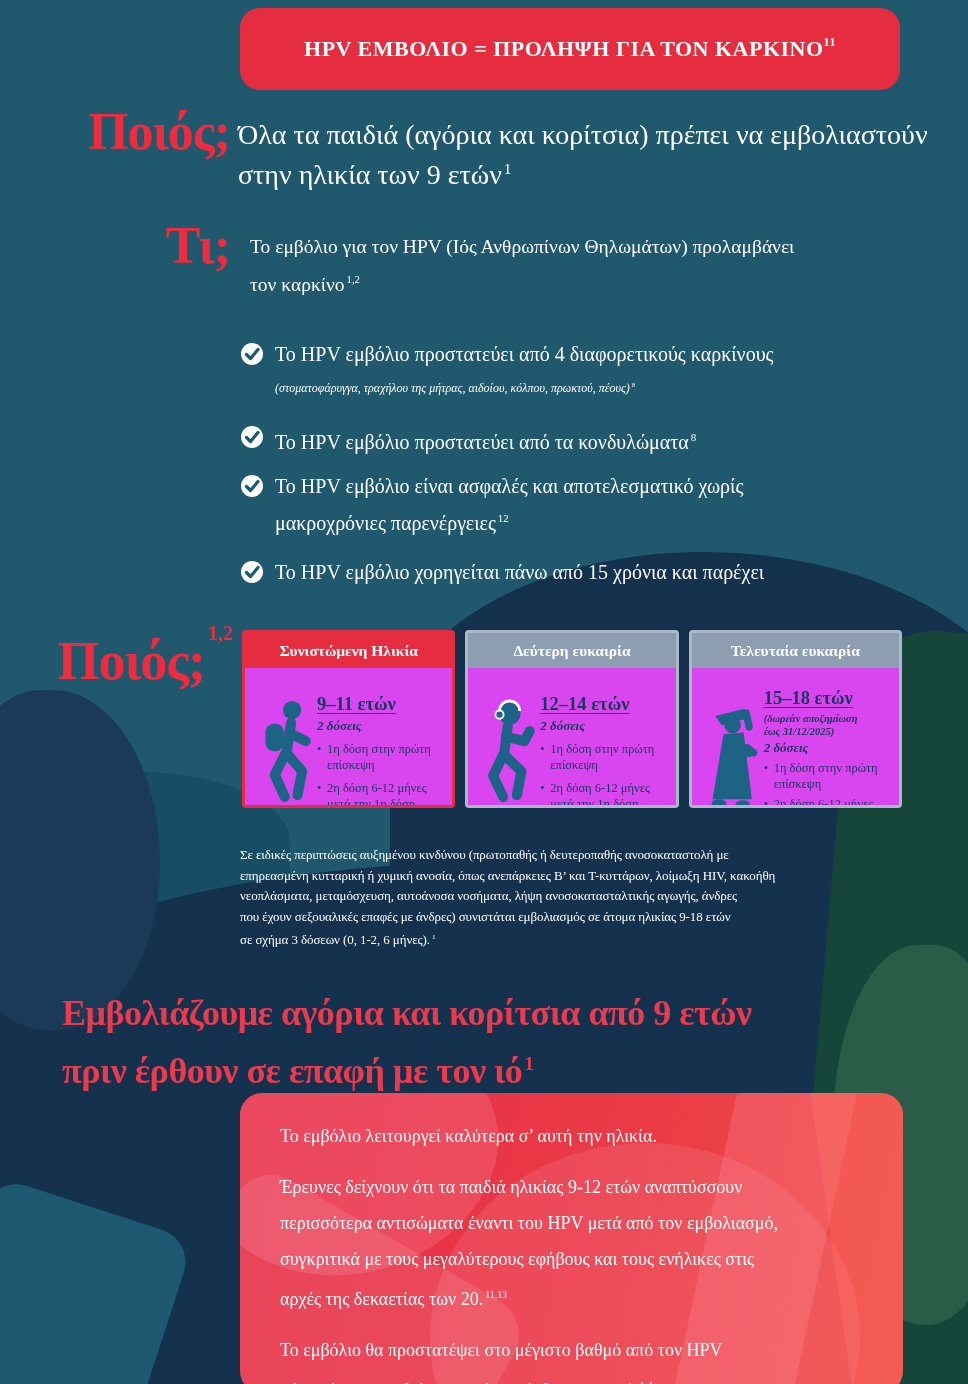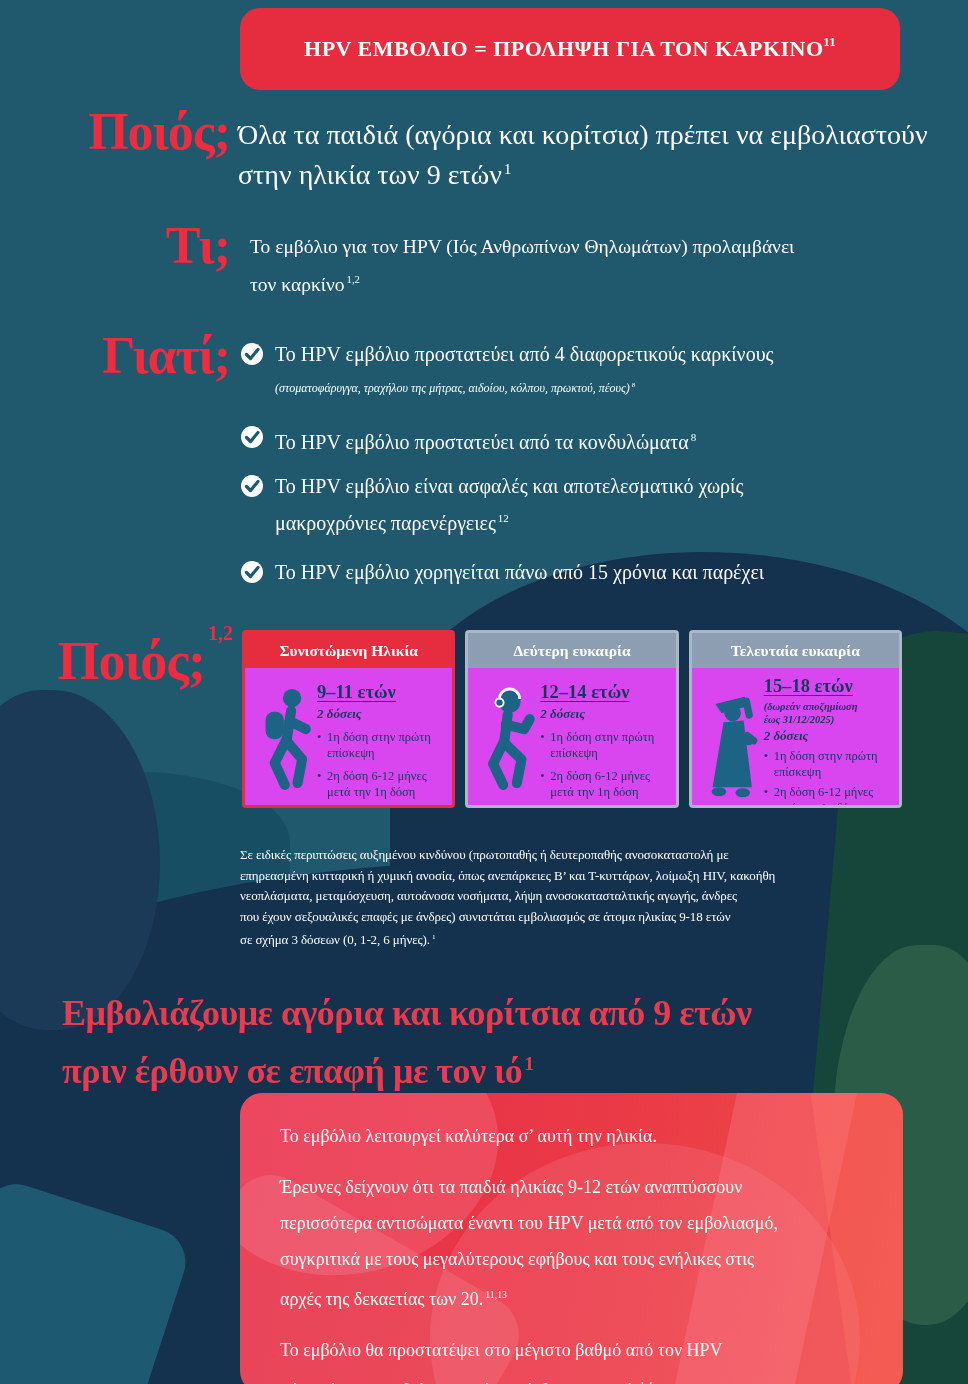--- a/index.html
+++ b/index.html
@@ -47,21 +47,21 @@
   .brow .btxt{font-size:20px;line-height:32px;}
   .btxt .it{font-style:italic;font-size:12px;line-height:30px;}
   
   .cards{position:absolute;left:242px;top:630px;width:660px;display:flex;gap:10px;}
   .card{flex:1;height:178px;background:#d946ef;border:3px solid #aab7c6;border-radius:4px;
     overflow:hidden;box-sizing:border-box;}
   .card.red{border-color:#e62d40;}
   .card .hd{height:35px;display:flex;align-items:center;justify-content:center;
     background:#8d9db2;color:#fff;font-weight:bold;font-size:15.5px;white-space:nowrap;}
   .card.red .hd{background:#e62d40;}
-  .card .bd{display:flex;padding:6px 6px 4px 2px;}
+  .card .bd{display:flex;padding:18px 6px 4px 2px;}
   .icon-col{width:70px;flex:none;display:flex;align-items:center;justify-content:center;}
   .info-col{flex:1;color:#14395c;padding-right:2px;}
   .age{font-size:18.5px;font-weight:bold;text-decoration:underline;text-underline-offset:3px;
     margin:8px 0 3px;white-space:nowrap;}
   .cnote{font-size:10.5px;font-weight:bold;font-style:italic;line-height:1.25;margin-bottom:2px;}
   .doses{font-size:13px;font-weight:bold;font-style:italic;margin:1px 0 7px;}
   .item{font-size:12.5px;line-height:1.28;margin-bottom:7px;position:relative;padding-left:10px;}
   .item::before{content:"•";position:absolute;left:0;top:0;}
   .card.tight .age{margin-top:2px;}
   .card.tight .doses{margin:1px 0 4px;}
@@ -113,21 +113,20 @@
     <div class="nw">Όλα τα παιδιά (αγόρια και κορίτσια) πρέπει να εμβολιαστούν</div>
     <div class="nw"><span>στην ηλικία των 9 ετών</span><sup class="sp">1</sup></div>
   </div>
 
   <div class="q" style="top:220px;">Τι;</div>
   <div class="wt" id="what-t">
     <div class="nw">Το εμβόλιο για τον HPV (Ιός Ανθρωπίνων Θηλωμάτων) προλαμβάνει</div>
     <div class="nw"><span>τον καρκίνο</span><sup class="sp">1,2</sup></div>
   </div>
 
-  <div class="q" style="top:330px;">Γιατί;</div>
   <div id="why-list">
 
     <div class="brow">
       <span class="chk">
         <svg width="24" height="24" viewBox="0 0 24 24">
             <circle cx="12" cy="12" r="11" fill="#ffffff"></circle>
             <path d="M6.5 12.5 L10.5 16.5 L18 7.5" stroke="#1c5a72" stroke-width="3.2" fill="none" stroke-linecap="round" stroke-linejoin="round"></path>
           </svg>
       </span>
       <div class="btxt">

